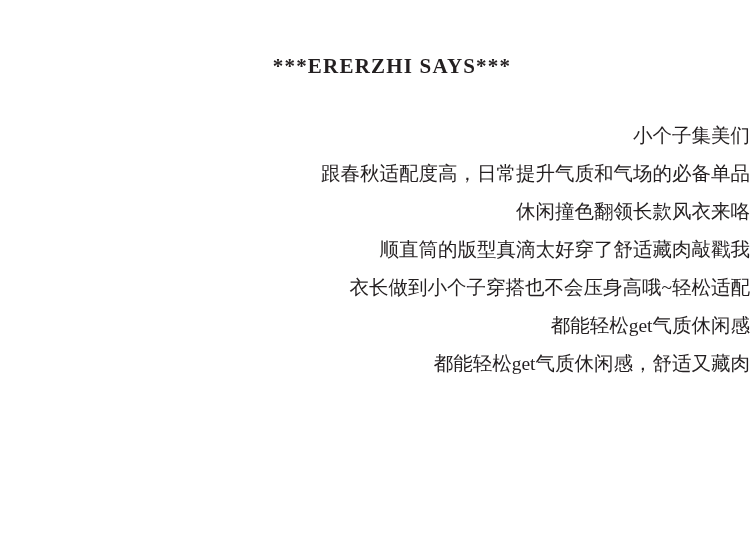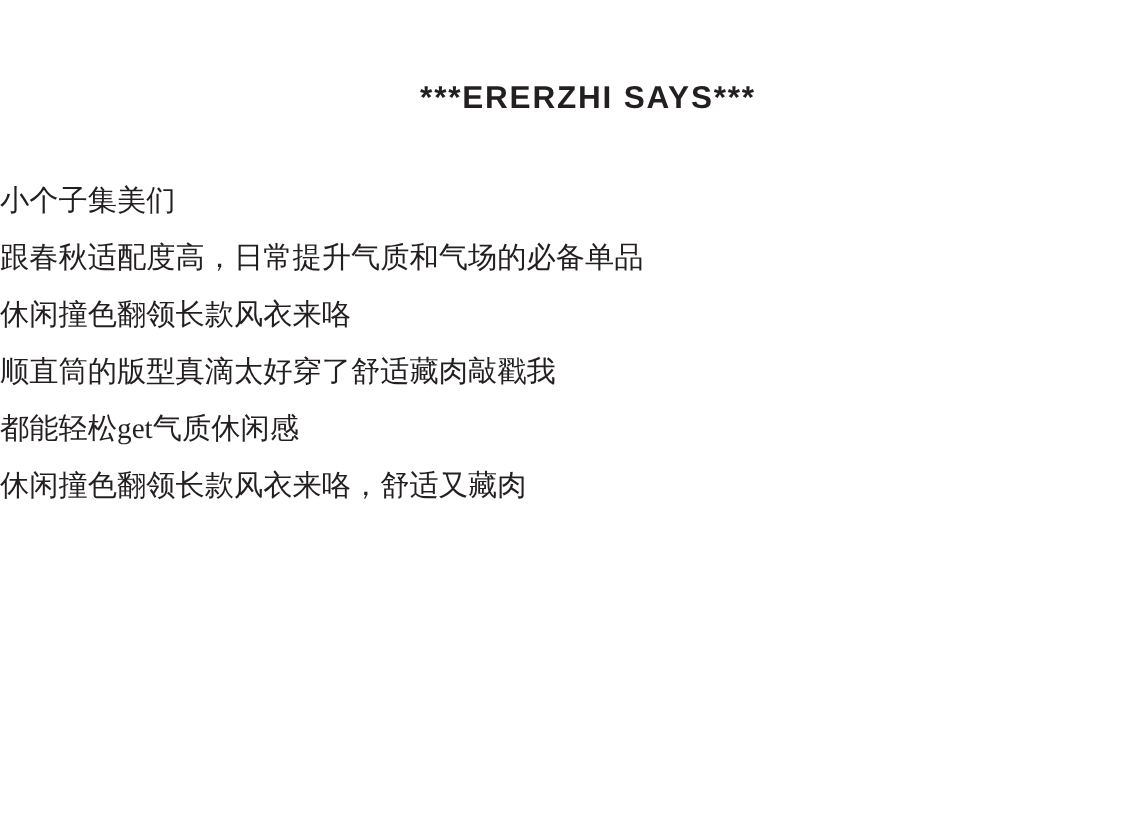--- a/index.html
+++ b/index.html
@@ -23,28 +23,28 @@
     align-items: center;
     background: #ffffff;
   }
   .headline {
     margin-top: 54px;
     font-size: 21px;
     font-weight: bold;
     letter-spacing: 1.2px;
     text-align: center;
     color: #231f20;
-    font-family: Liberation Sans, sans-serif;
+    font-family: Liberation Serif, serif;
     margin-left: 34px;
   }
   .body-block {
     margin-top: 38px;
     display: flex;
     flex-direction: column;
-    align-items: flex-start;
+    align-items: flex-end;
     width: 100%;
   }
   .line {
     font-size: 19.5px;
     line-height: 38px;
     text-align: center;
     color: #231f20;
     white-space: pre;
     font-family: "Liberation Serif", "DejaVu Serif", serif;
   }
@@ -52,16 +52,17 @@
 </head>
 <body>
 
 <div class="page">
   <div class="headline">***ERERZHI  SAYS***</div>
   <div class="body-block">
     <div class="line">小个子集美们</div>
     <div class="line">跟春秋适配度高，日常提升气质和气场的必备单品</div>
     <div class="line">休闲撞色翻领长款风衣来咯</div>
     <div class="line">顺直筒的版型真滴太好穿了舒适藏肉敲戳我</div>
+    <div class="line">衣长做到小个子穿搭也不会压身高哦~轻松适配</div>
     <div class="line">都能轻松get气质休闲感</div>
-    <div class="line">休闲撞色翻领长款风衣来咯，舒适又藏肉</div>
+    <div class="line">都能轻松get气质休闲感，舒适又藏肉</div>
   </div>
 </div>
 
 </body></html>

